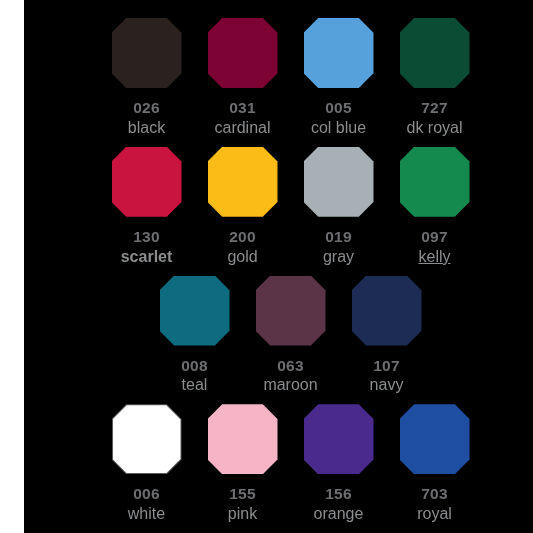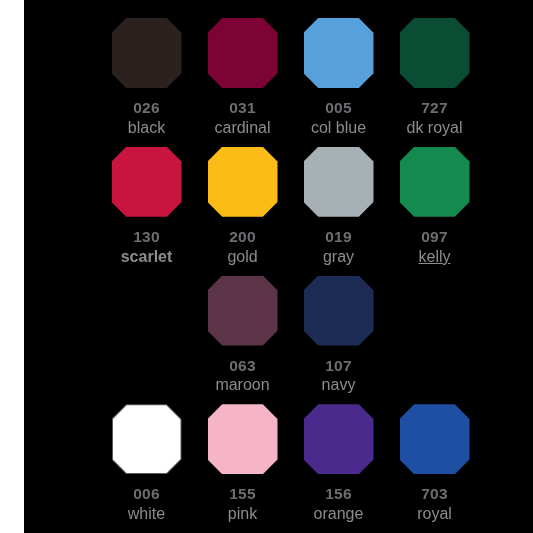--- a/index.html
+++ b/index.html
@@ -155,20 +155,27 @@
         <div class="chip" style="background: rgb(20, 138, 79);"></div>
       </div>
       <div class="chip-code" style="color: rgb(109, 110, 113);">097</div>
       <div class="chip-label" style="color: rgb(138, 140, 142); text-decoration: underline;">kelly</div>
     </div>
   </div>
 
   <div class="swatch-row">
     <div class="swatch-cell">
       <div class="chip-wrap">
+        <div class="chip" style="background: rgb(15, 108, 128);"></div>
+      </div>
+      <div class="chip-code" style="color: rgb(109, 110, 113);">008</div>
+      <div class="chip-label" style="color: rgb(138, 140, 142);">teal</div>
+    </div>
+    <div class="swatch-cell">
+      <div class="chip-wrap">
         <div class="chip" style="background: rgb(92, 52, 72);"></div>
       </div>
       <div class="chip-code" style="color: rgb(109, 110, 113);">063</div>
       <div class="chip-label" style="color: rgb(138, 140, 142);">maroon</div>
     </div>
     <div class="swatch-cell">
       <div class="chip-wrap">
         <div class="chip" style="background: rgb(28, 44, 84);"></div>
       </div>
       <div class="chip-code" style="color: rgb(109, 110, 113);">107</div>

